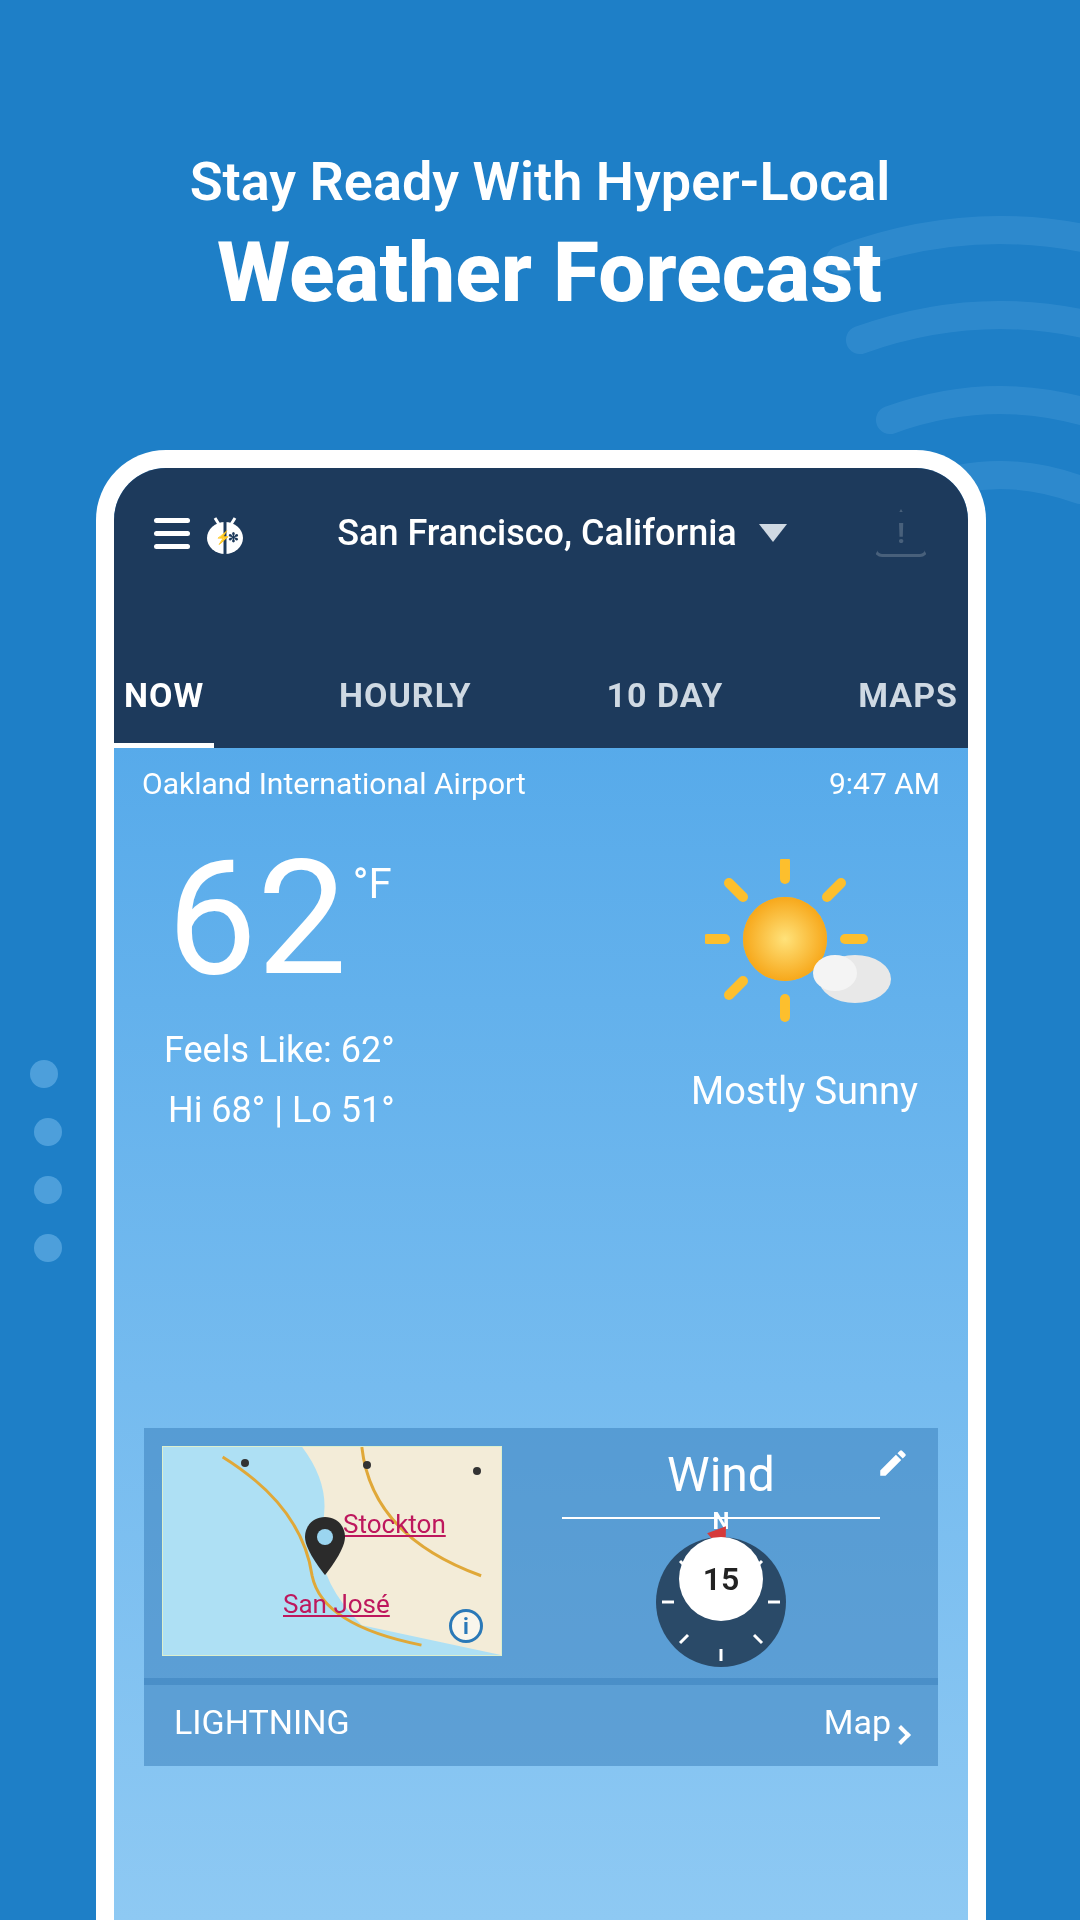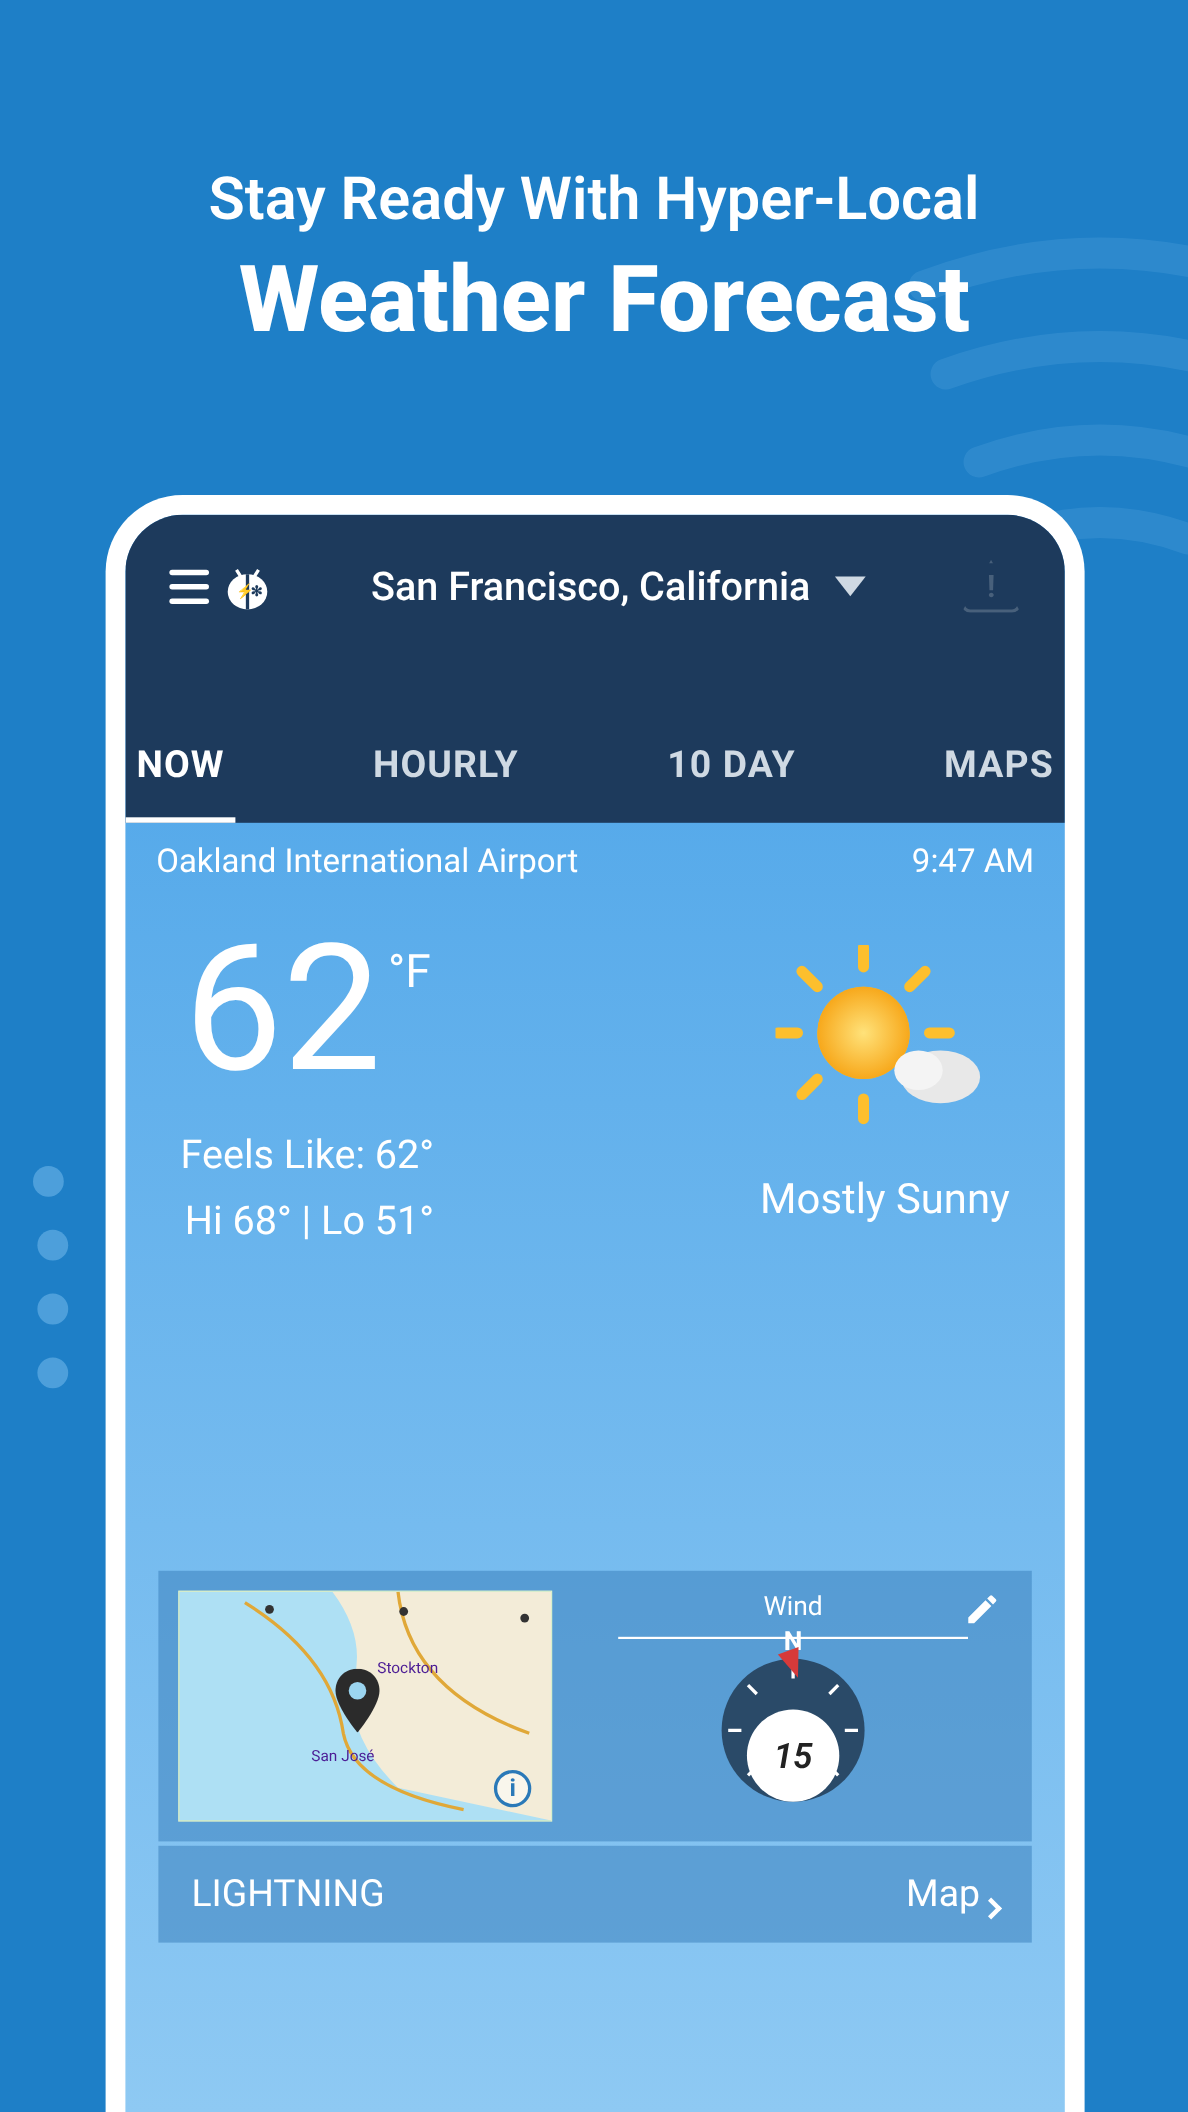--- a/index.html
+++ b/index.html
@@ -131,27 +131,27 @@
 }
 .map-pin svg { width: 44px; height: 58px; }
 .map-info {
   position: absolute; right: 18px; bottom: 12px;
   width: 34px; height: 34px; border-radius: 50%; border: 3px solid #2a79b8;
   color: #2a79b8; display: flex; align-items: center; justify-content: center; font-weight: 700; font-size: 22px;
   background: rgba(255,255,255,0.5);
 }
 .wind-col { flex: 1; color: #fff; position: relative; }
 .wind-header { display: flex; align-items: center; justify-content: center; position: relative; }
-.wind-title { font-size: 24px; text-align: center; border-bottom: 2px solid #fff; padding-bottom: 14px; width: 80%; margin: 0 auto; }
+.wind-title { font-size: 48px; text-align: center; border-bottom: 2px solid #fff; padding-bottom: 14px; width: 80%; margin: 0 auto; }
 .pencil { position: absolute; right: 10px; top: 0; }
 .pencil svg { width: 34px; height: 34px; fill: #fff; }
 .compass-wrap { display: flex; justify-content: center; margin-top: 18px; position: relative; }
 .compass {
   width: 130px; height: 130px; border-radius: 50%; background: #2a4a68;
-  display: flex; align-items: flex-end; justify-content: center; position: relative; font-style: italic;
+  display: flex; align-items: flex-start; justify-content: center; position: relative;
 }
 .compass-inner {
   width: 84px; height: 84px; border-radius: 50%; background: #fff; color: #222;
   display: flex; align-items: center; justify-content: center; font-size: 32px; font-weight: 600;
   position: relative;
 }
 .compass-ticks {
   position: absolute; inset: 0;
 }
 .compass-n { position: absolute; top: -30px; left: 50%; transform: translateX(-50%); font-size: 24px; font-weight: 700; }
@@ -163,21 +163,21 @@
 
 .lightning-row {
   position: absolute; left: 30px; right: 30px; top: 1210px;
   background: rgba(60, 130, 190, 0.55);
   display: flex; justify-content: space-between; align-items: center;
   padding: 24px 30px; color: #fff; font-size: 34px;
 }
 .lightning-link { display: flex; align-items: flex-end; gap: 3px; }
 .chevron-right { display: inline-block; width: 14px; height: 14px; border-top: 4px solid #fff; border-right: 4px solid #fff; transform: rotate(45deg); }
 
-.map-city { position: absolute; font-size: 14px; color: #4c1d95; }
+.map-city { position: absolute; font-size: 26px; color: #be185d; text-decoration: underline; }
 .map-dot { position: absolute; width: 8px; height: 8px; border-radius: 50%; background: #333; }
 </style>
 </head>
 <body>
 
 <div class="bg-swirl">
   <svg viewBox="0 0 200 200">
       <g fill="none" stroke="#5da9e0" stroke-width="14" stroke-linecap="round">
         <path d="M20 40 Q100 10 180 40"></path>
         <path d="M30 80 Q100 55 170 80"></path>

